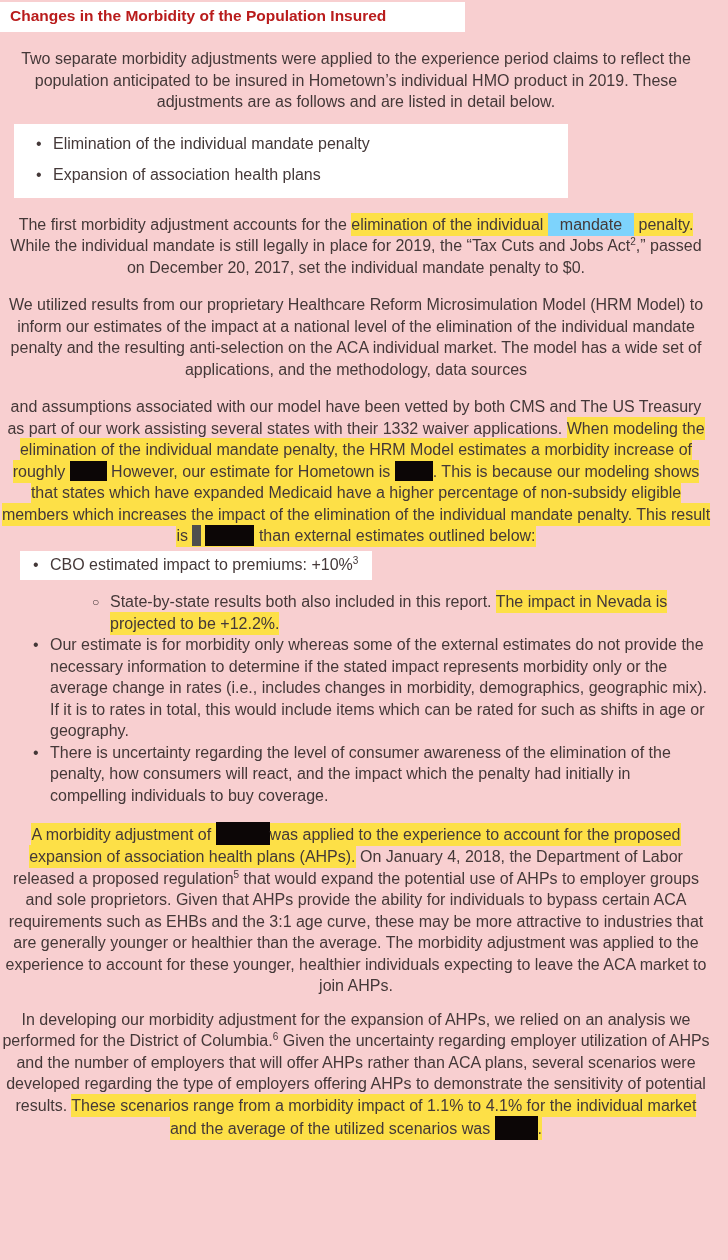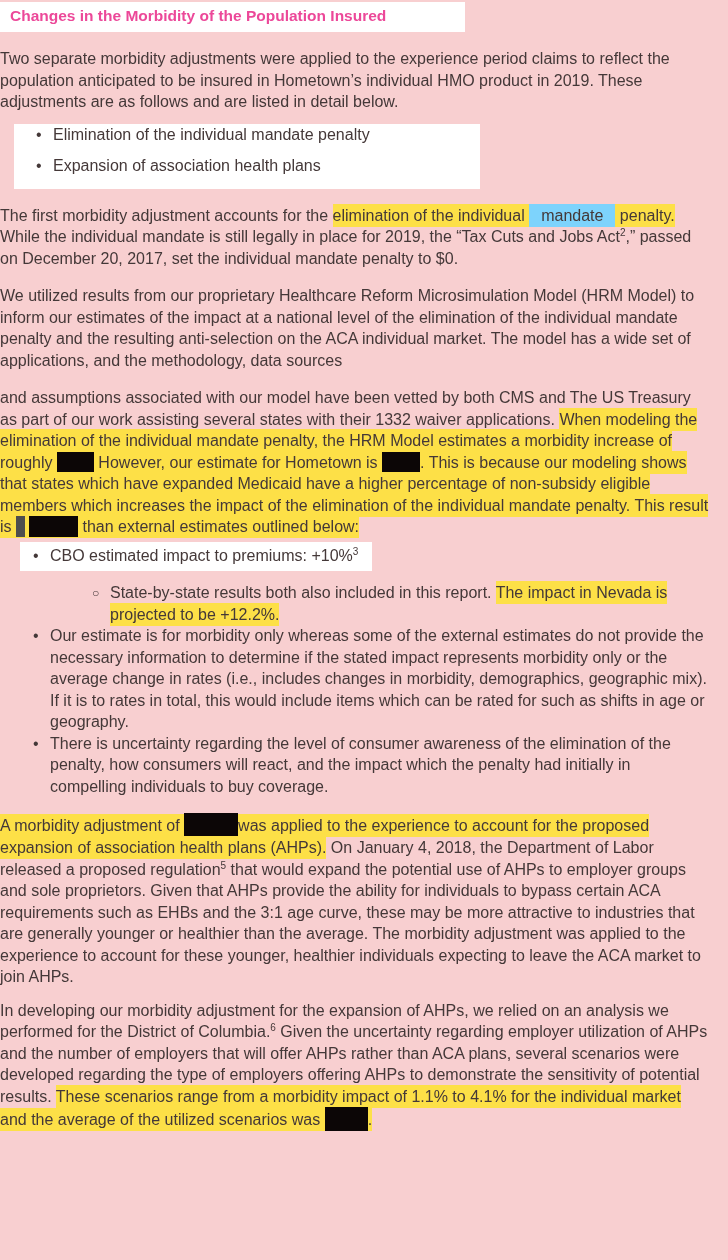--- a/index.html
+++ b/index.html
@@ -10,42 +10,42 @@
     overflow:hidden;
   }
   .doc { color:#443838; font-size:16px; line-height:21.5px; padding-top:2px; }
 
   .title-box {
     background:#ffffff;
     width:455px;
     padding:4px 0 6px 10px;
     font-weight:bold;
     font-size:15.5px;
-    color:#ec4899;
+    color:#b91c1c;
     line-height:20px;
   }
 
-  .para { margin:0 16px 0 0; }
+  .para { margin:0 16px 0 0;text-align:center; }
   .mt-lg { margin-top:16px; }
   .mt-md { margin-top:12px; }
   .mt-sm { margin-top:4px; }
 
   
   .hl { background:#fde047; padding:3px 0; }
   
   .sel { background:#7dd3fc; padding:3px 12px; }
 
   
   .redact { display:inline-block; background:#0c0606; height:21px; vertical-align:-5px; }
   .redact.tall { height:24px; vertical-align:-6px; }
   .redact.maroon { background:#1d0707; }
   .redact.gray { background:#4e4e4e; margin-right:4px; }
 
   
-  .list1 { background:#ffffff; width:466px; margin:11px 0 0 14px; padding:0 0 12px; }
+  .list1 { background:#ffffff; width:554px; margin:11px 0 0 14px; padding:9px 0 12px; }
   .list1 .item { padding-left:22px; }
   .list1 .item + .item { margin-top:10px; }
   .bullet { display:inline-block; width:17px; }
 
   
   .wbullet { display:table; background:#ffffff; margin-left:20px; padding:3px 14px 5px 13px; }
   .wbullet + .wbullet { margin-top:7px; }
 
   
   .sub { position:relative; margin:11px 16px 0 110px; width:575px; }

